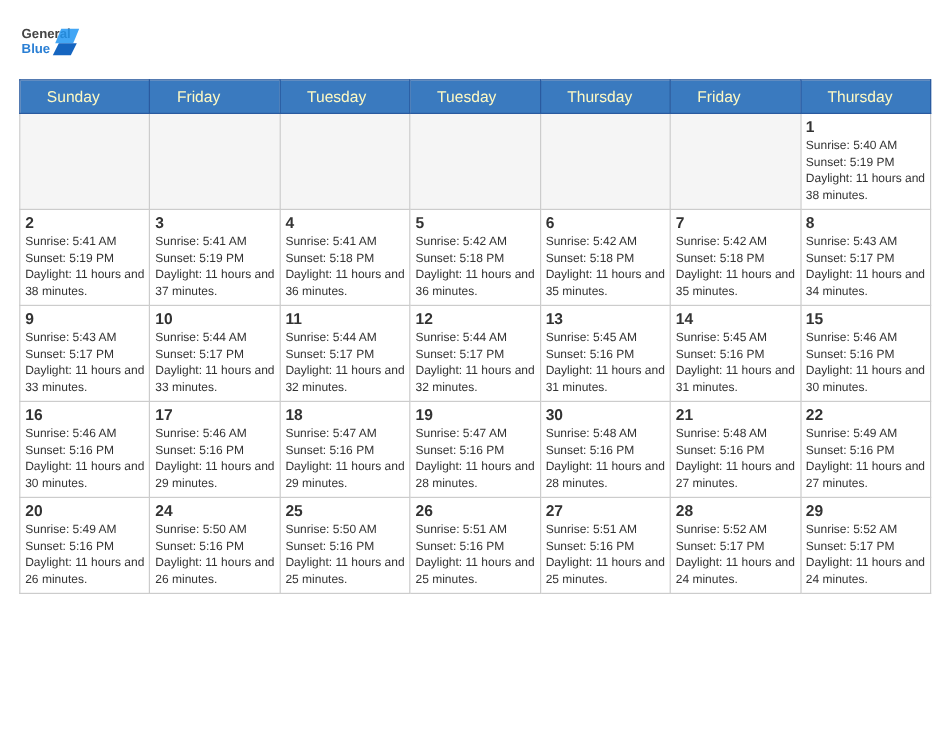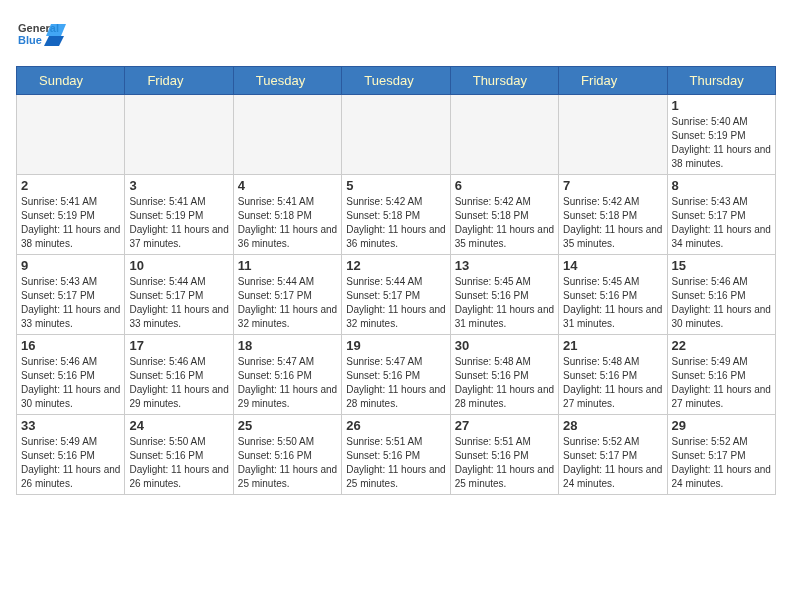--- a/index.html
+++ b/index.html
@@ -203,21 +203,21 @@
           <span class="day-number">21</span>
           <div class="day-info">Sunrise: 5:48 AM<br>Sunset: 5:16 PM<br>Daylight: 11 hours and 27 minutes.</div>
         </td>
         <td>
           <span class="day-number">22</span>
           <div class="day-info">Sunrise: 5:49 AM<br>Sunset: 5:16 PM<br>Daylight: 11 hours and 27 minutes.</div>
         </td>
       </tr>
       <tr>
         <td>
-          <span class="day-number">33</span>
+          <span class="day-number">20</span>
           <div class="day-info">Sunrise: 5:49 AM<br>Sunset: 5:16 PM<br>Daylight: 11 hours and 26 minutes.</div>
         </td>
         <td>
           <span class="day-number">24</span>
           <div class="day-info">Sunrise: 5:50 AM<br>Sunset: 5:16 PM<br>Daylight: 11 hours and 26 minutes.</div>
         </td>
         <td>
           <span class="day-number">25</span>
           <div class="day-info">Sunrise: 5:50 AM<br>Sunset: 5:16 PM<br>Daylight: 11 hours and 25 minutes.</div>
         </td>

